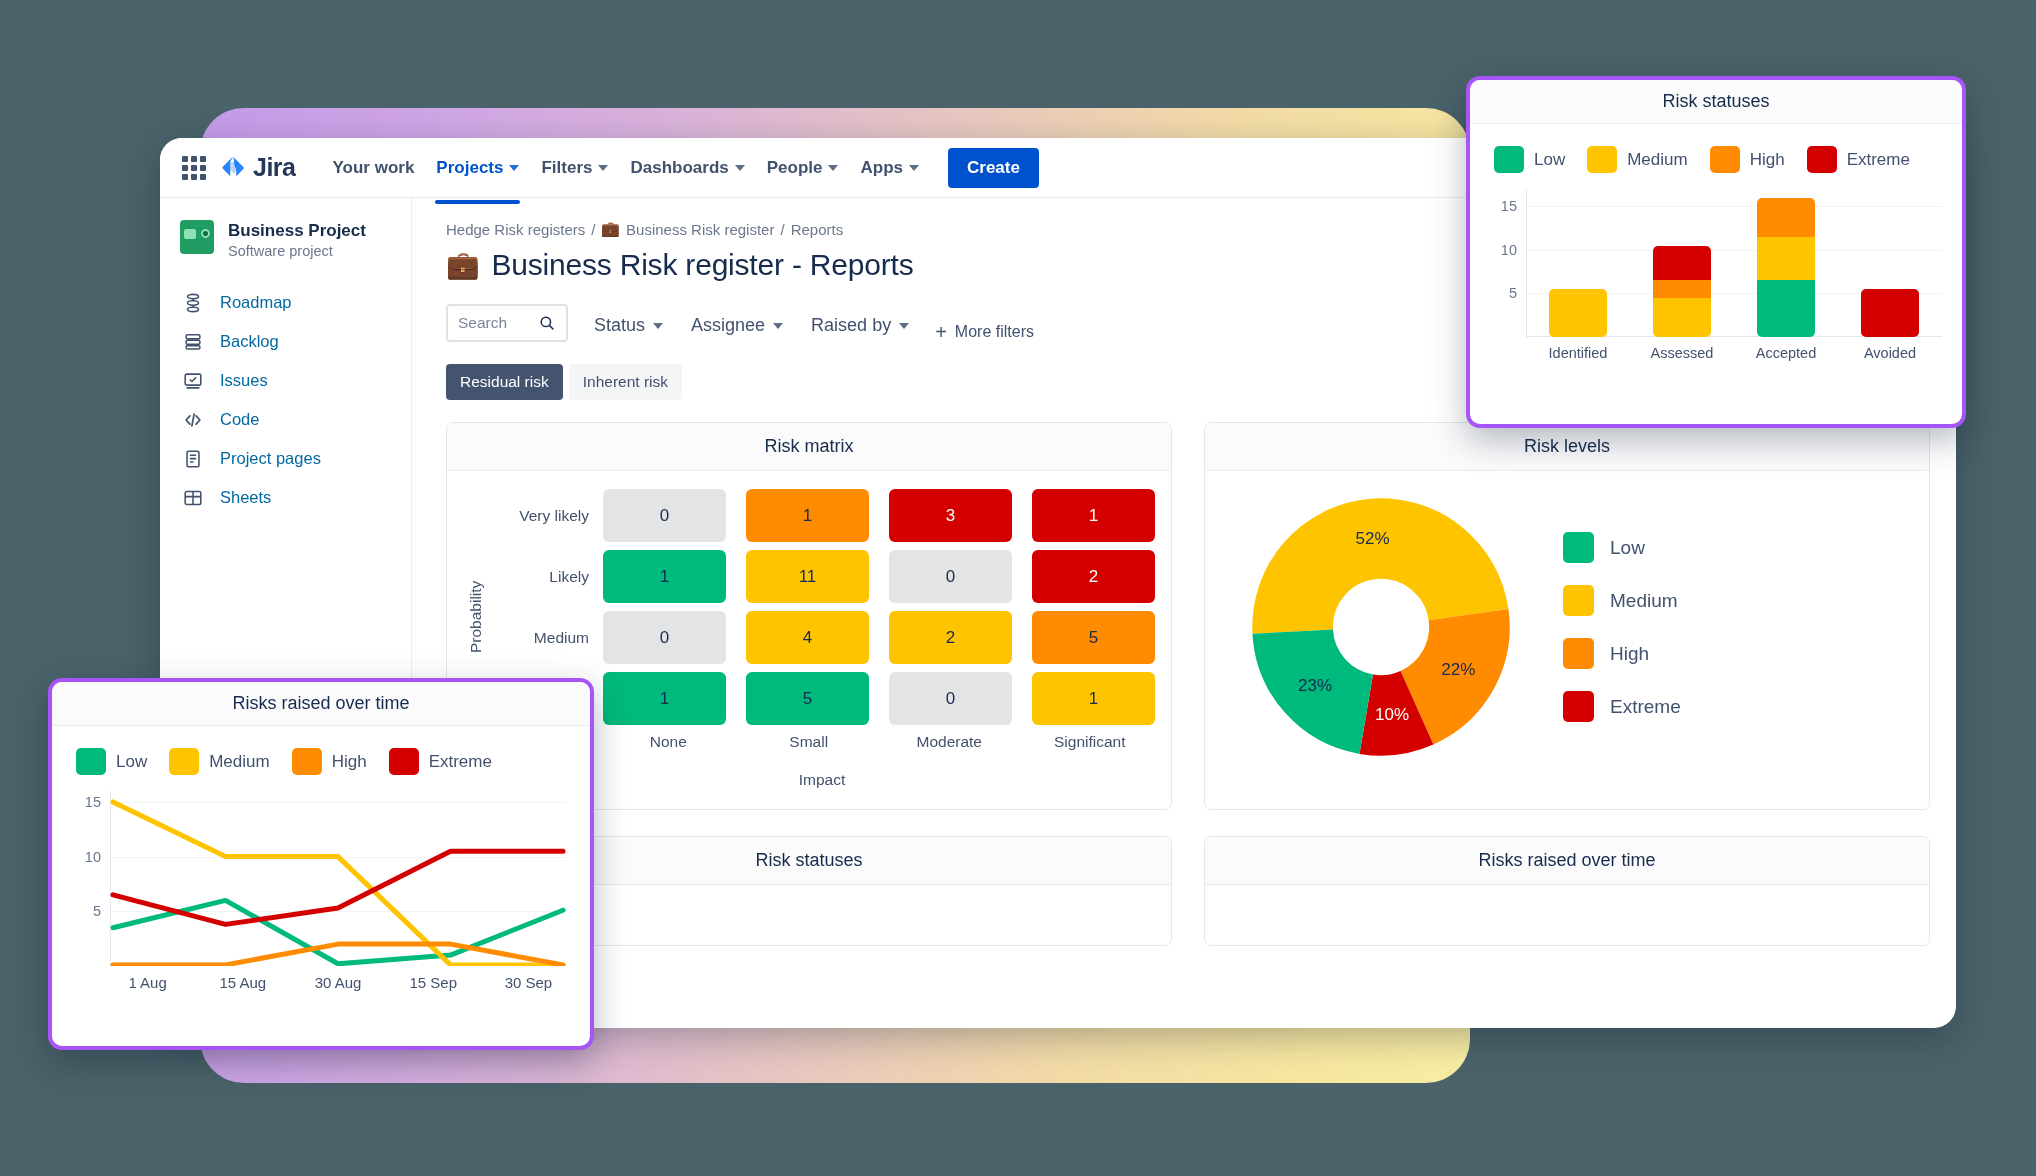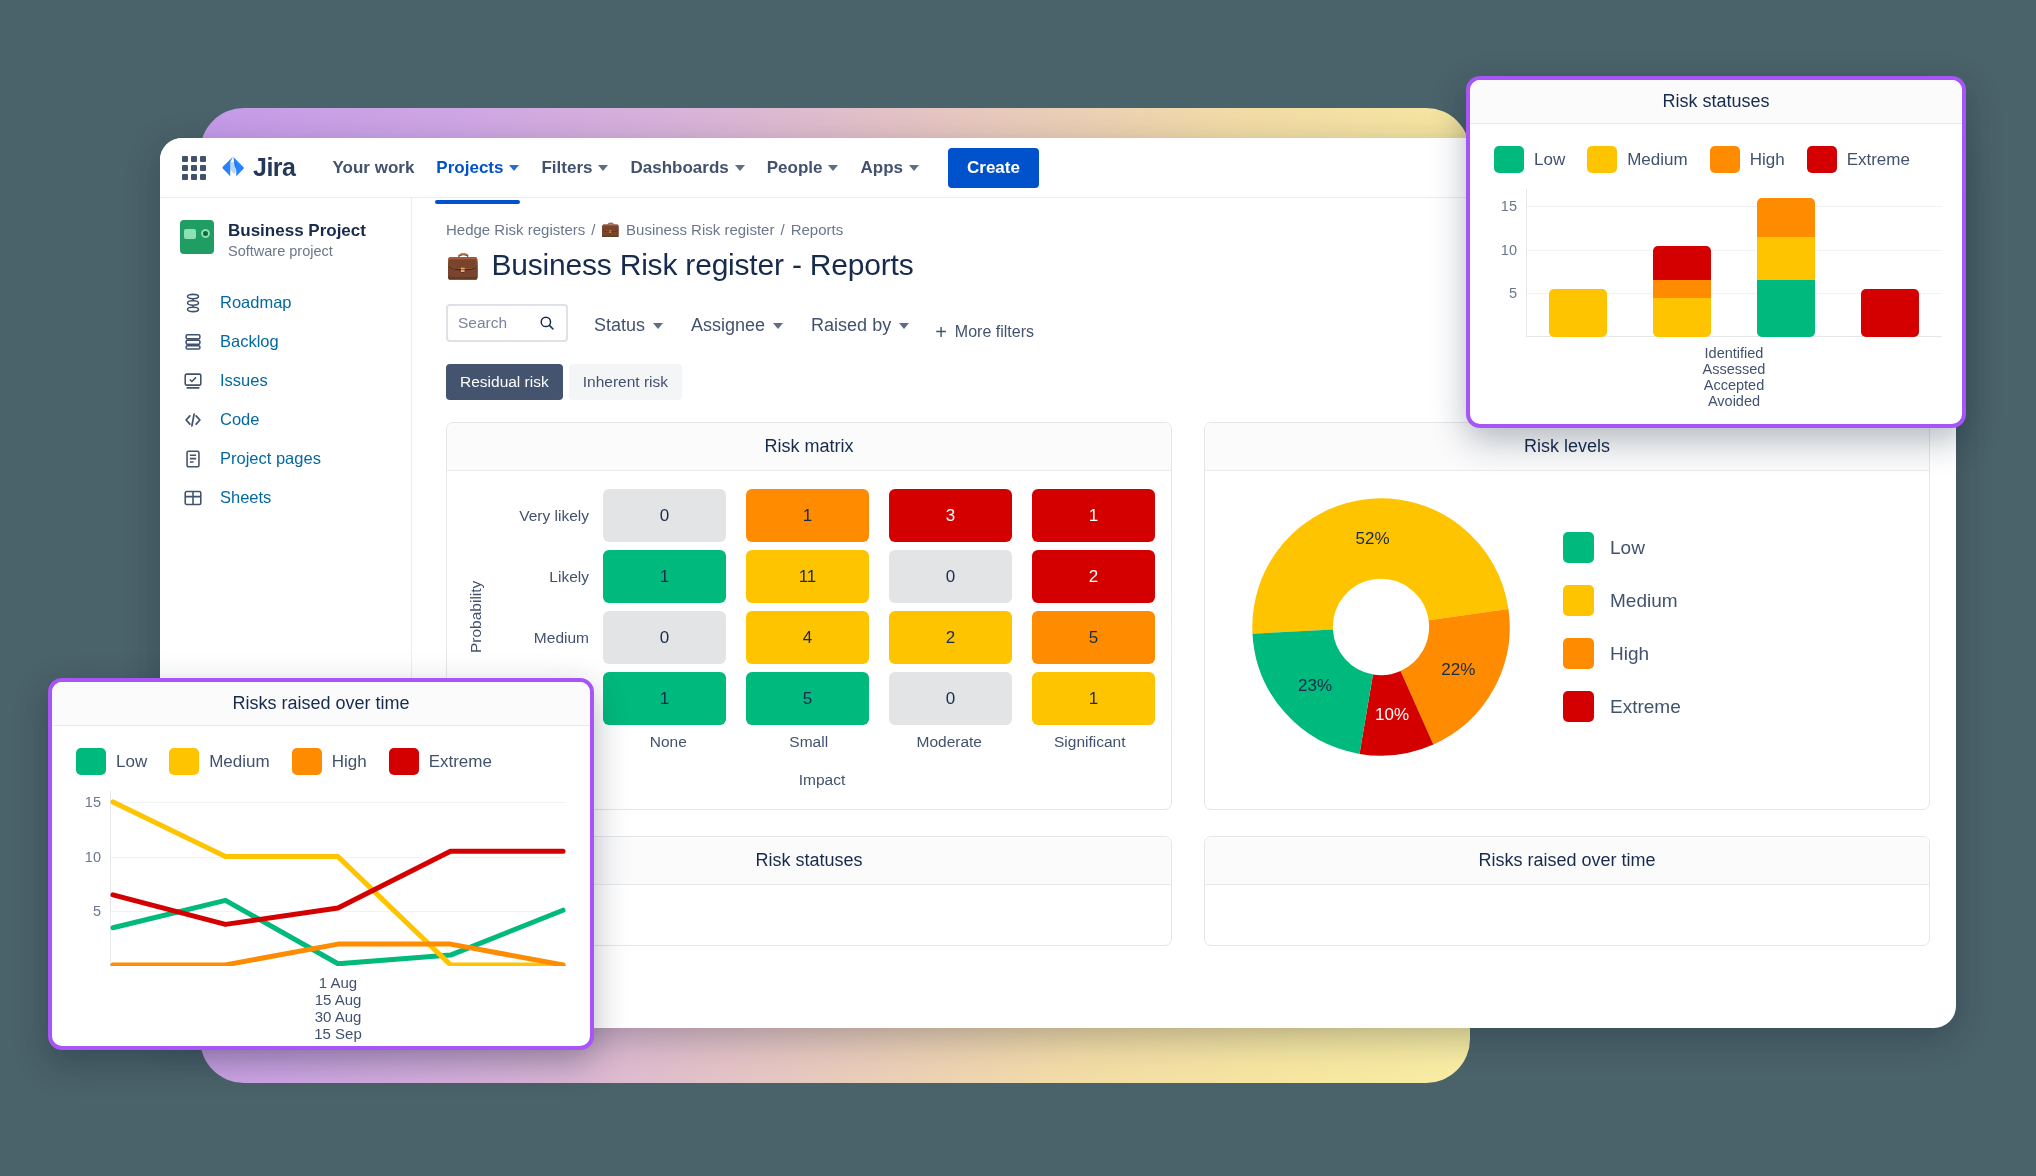--- a/index.html
+++ b/index.html
@@ -252,21 +252,21 @@
 
   .plot { position: relative; margin-top: 10px; }
   .y-ax-lbl { position: absolute; right: 100%; transform: translateY(-50%); font-size: 14.5px; color: #6b778c; padding-right: 9px; }
   .gridline { position: absolute; left: 0; right: 0; height: 1px; background: #f1f2f4; }
   .axis-v { position: absolute; left: 0; top: 0; bottom: 0; width: 1px; background: #e4e6ea; }
   .axis-h { position: absolute; left: 0; right: 0; bottom: 0; height: 1px; background: #e4e6ea; }
   .bars { position: absolute; left: 0; right: 0; bottom: 0; top: 0; display: flex; align-items: flex-end; }
   .barcol { flex: 1; display: flex; flex-direction: column-reverse; align-items: center; }
   .bar-stack { width: 58px; display: flex; flex-direction: column-reverse; border-radius: 5px; overflow: hidden; }
   .bar-seg { width: 100%; }
-  .x-labels { display: flex; margin-top: 8px; flex-direction: column; }
+  .x-labels { display: flex; margin-top: 8px; }
   .x-labels span { flex: 1; text-align: center; font-size: 14.5px; color: #42526e; }
   .x-labels.line-x span { font-size: 15px; }
 </style>
 </head>
 <body>
 
 <div id="stage">
 
   <div class="back-card"></div>
 

